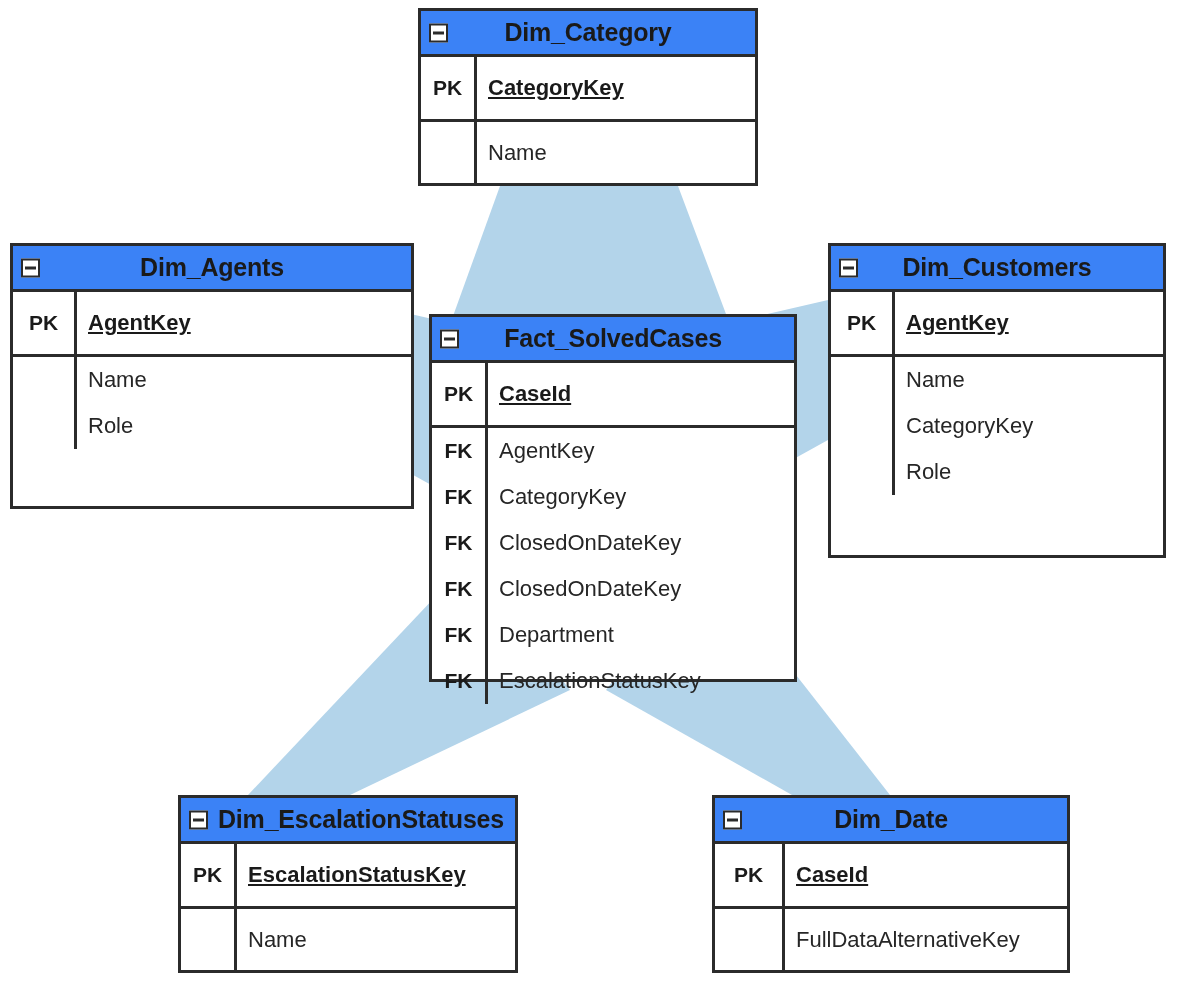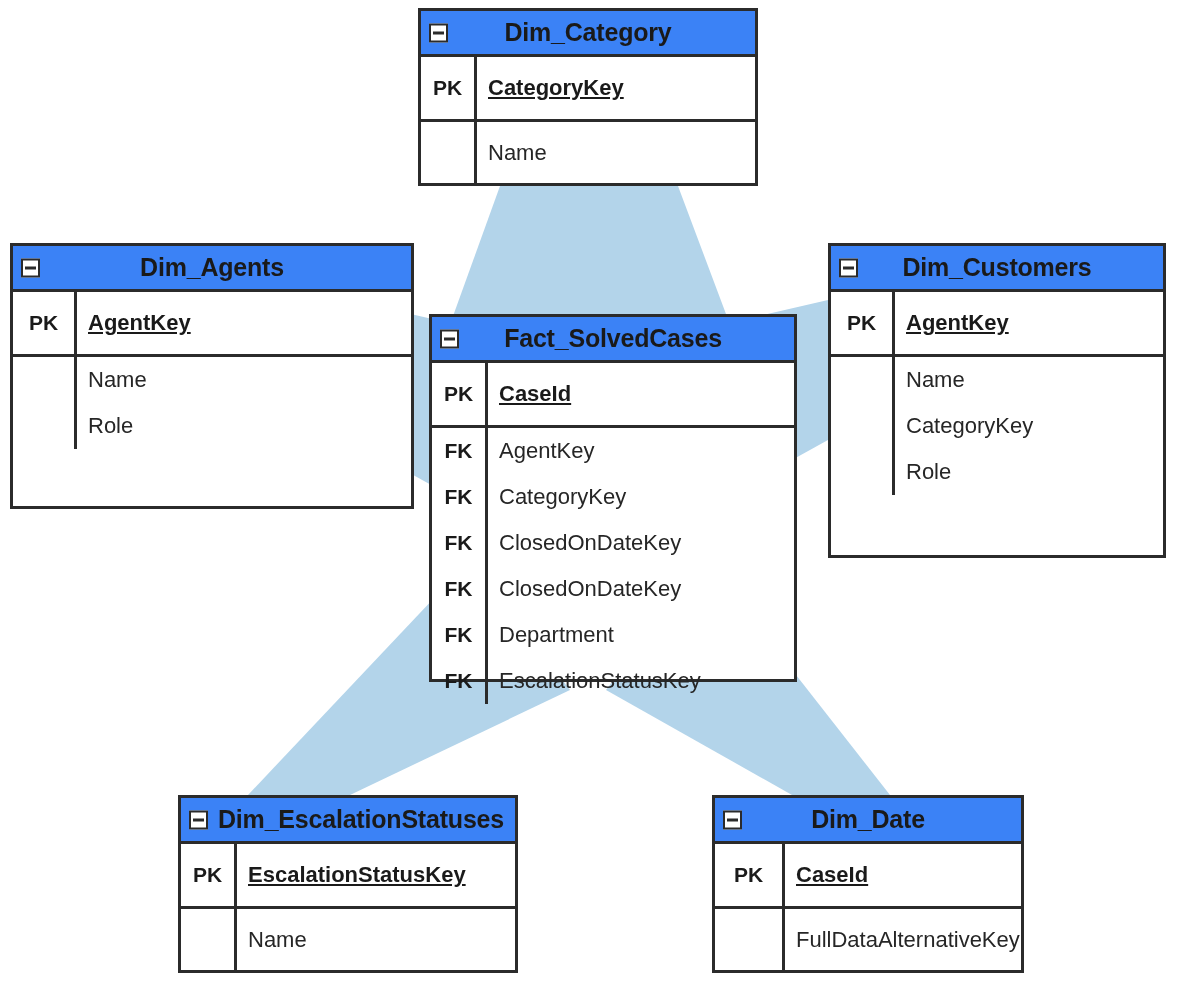--- a/index.html
+++ b/index.html
@@ -107,21 +107,21 @@
     text-decoration: underline;
     color: #1a1a1a;
   }
 
   
   #ent-dim-category  { left: 418px; top: 8px;   width: 340px; height: 178px; }
   #ent-dim-agents    { left: 10px;  top: 243px; width: 404px; height: 266px; }
   #ent-fact          { left: 429px; top: 314px; width: 368px; height: 368px; }
   #ent-dim-customers { left: 828px; top: 243px; width: 338px; height: 315px; }
   #ent-dim-escal     { left: 178px; top: 795px; width: 340px; height: 178px; }
-  #ent-dim-date      { left: 712px; top: 795px; width: 312px; height: 178px; }
+  #ent-dim-date      { left: 712px; top: 795px; width: 358px; height: 178px; }
 
   .kc-56 { width: 56px; }
   .kc-64 { width: 64px; }
   .kc-70 { width: 70px; }
 
   .r-pk { height: 62px; }
   .r-attr { height: 46px; }
   .r-attr-tall { height: 62px; }
 
   .hdr-left .ent-title { margin-left: 26px; }

